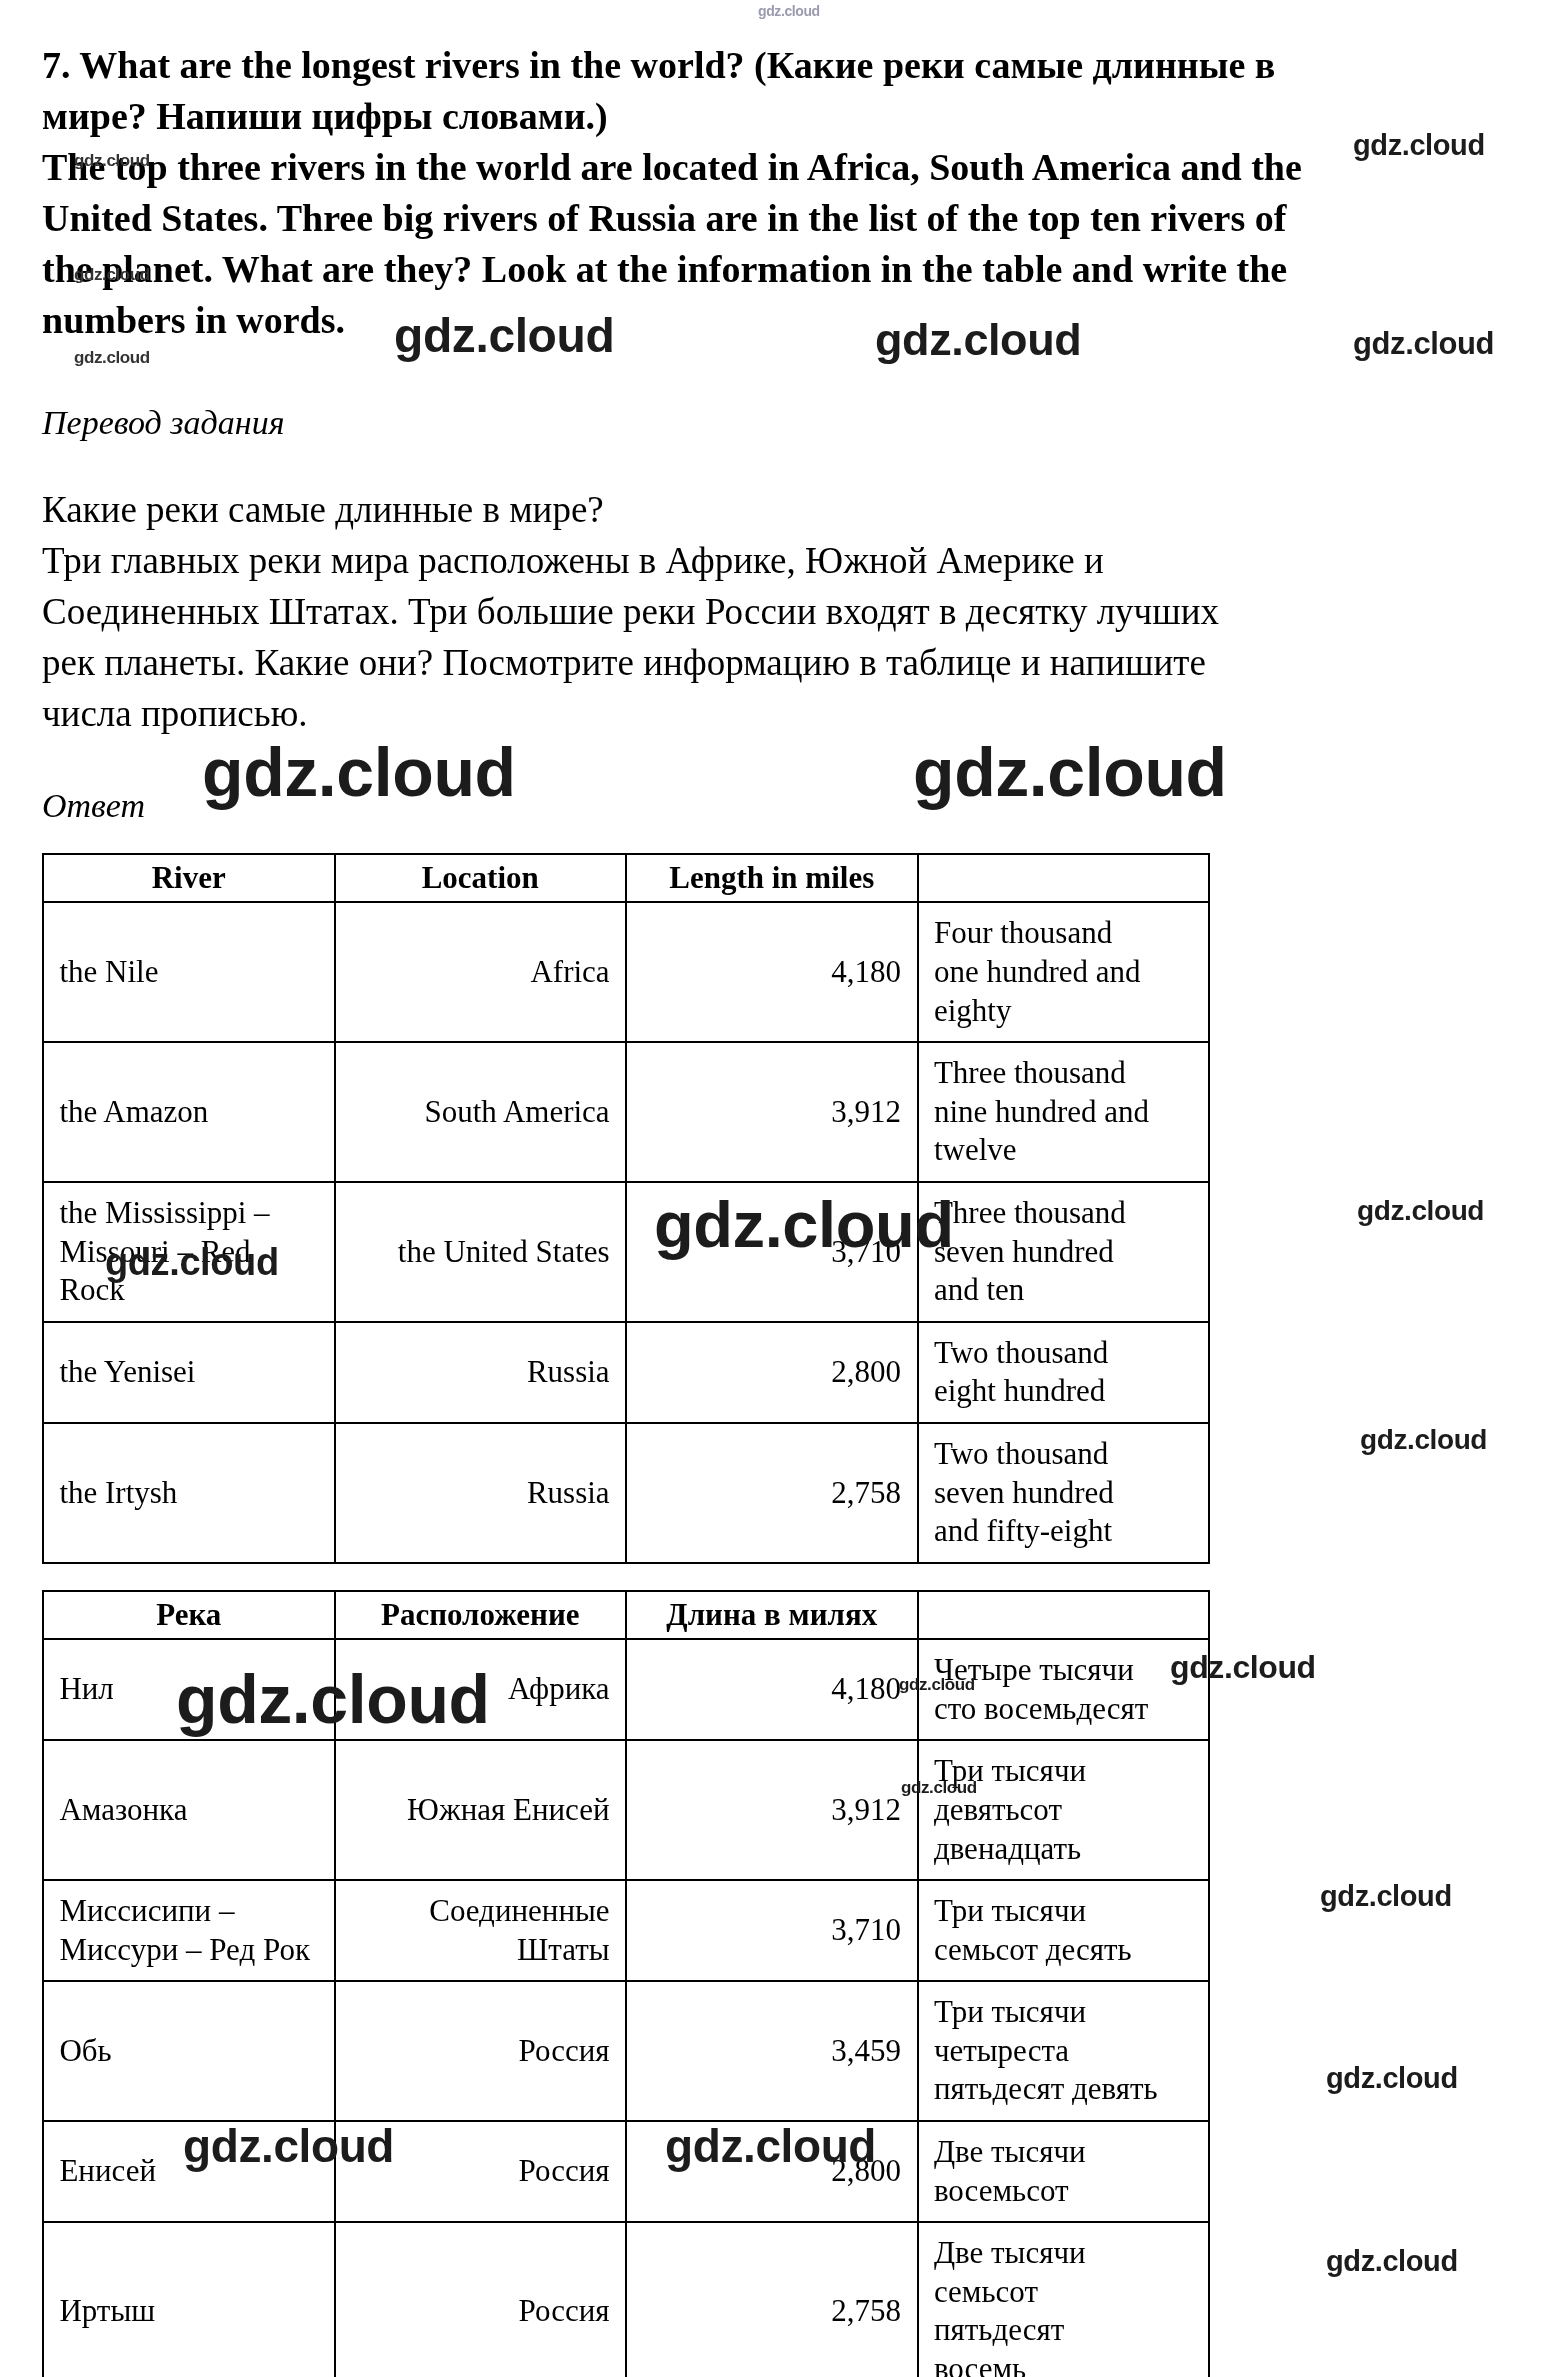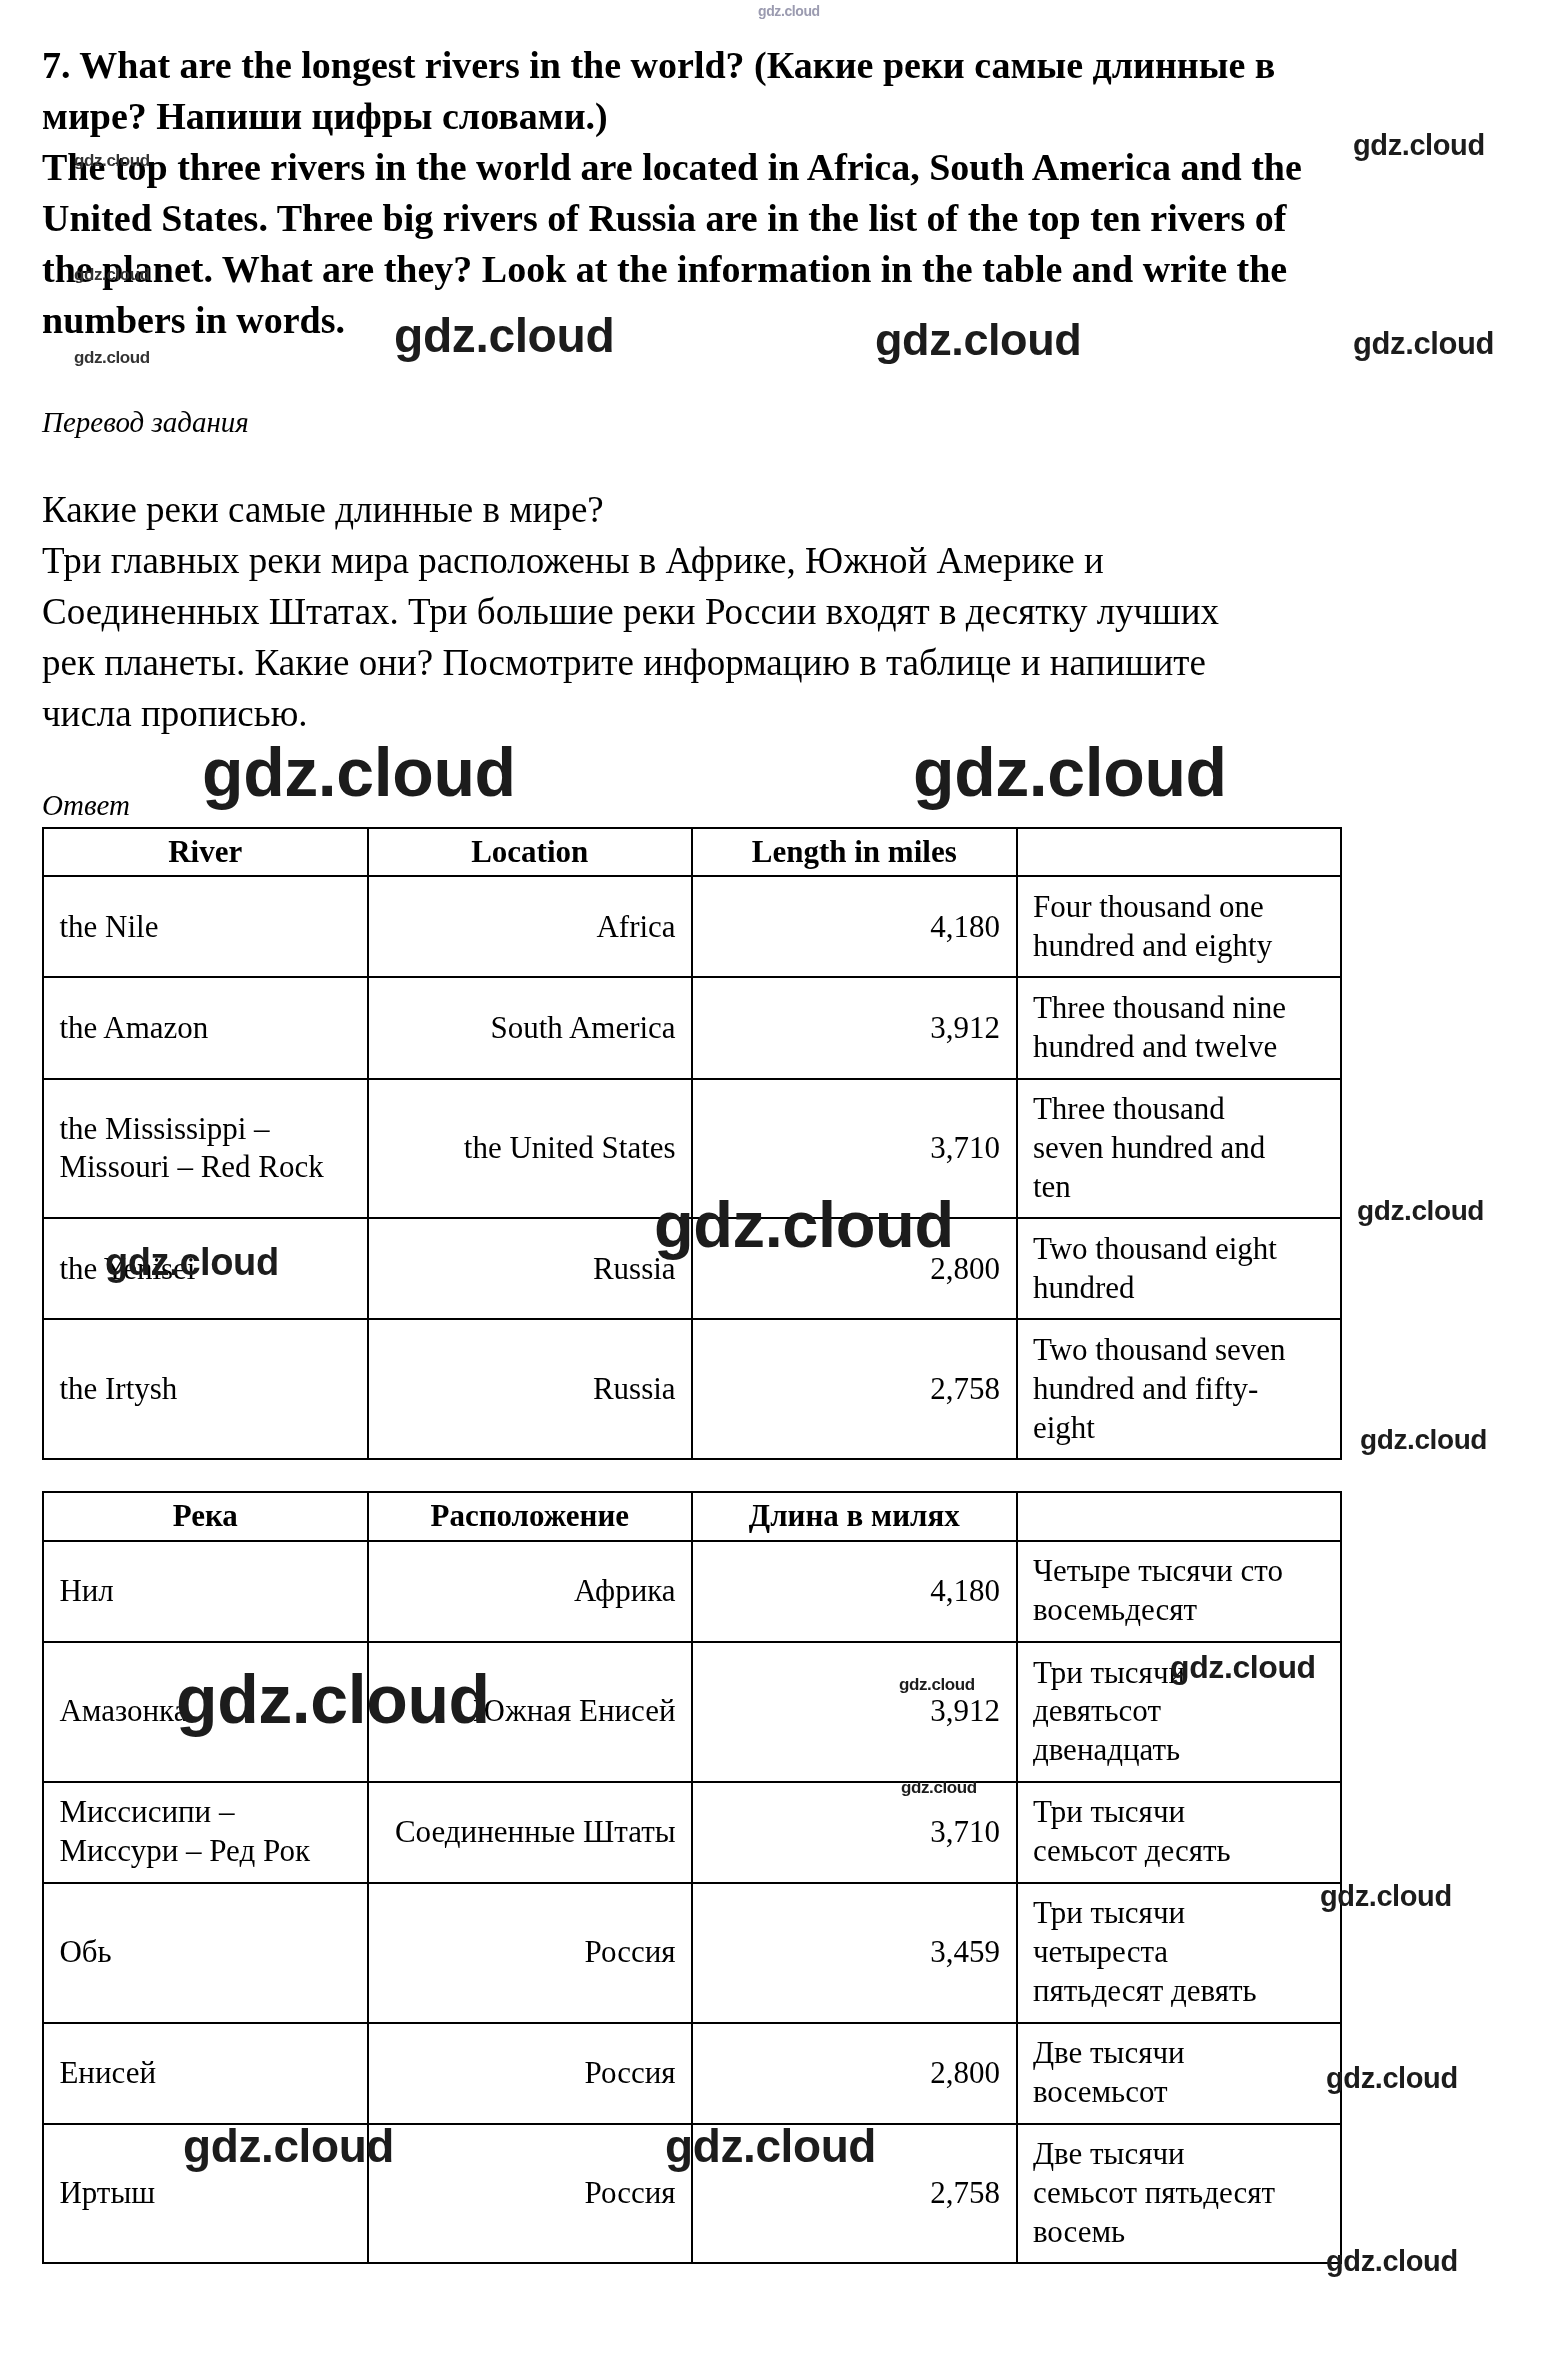--- a/index.html
+++ b/index.html
@@ -18,35 +18,36 @@
     padding: 40px 35px 31px 42px;
   }
   .title, .body-bold {
     font-weight: 700;
     font-size: 38px;
     line-height: 51px;
     white-space: pre-line;
   }
   .label-italic {
     font-style: italic;
-    font-size: 29px;
+    font-size: 34px;
     line-height: 43px;
   }
   .translation-label { margin-top: 55px; }
   .para {
     font-size: 37px;
     line-height: 51px;
     white-space: pre-line;
     margin-top: 40px;
   }
   .answer-label { margin-top: 45px; }
   table.data-table {
     border-collapse: collapse;
     table-layout: fixed;
-    width: 1300px;
+    width: 1168px;
+    margin-top: 26px;
     font-size: 31px;
     line-height: 1.25;
   }
   table.data-table th, table.data-table td {
     border: 2.3px solid #000;
     vertical-align: middle;
   }
   table.data-table th {
     font-weight: 700;
     text-align: center;

